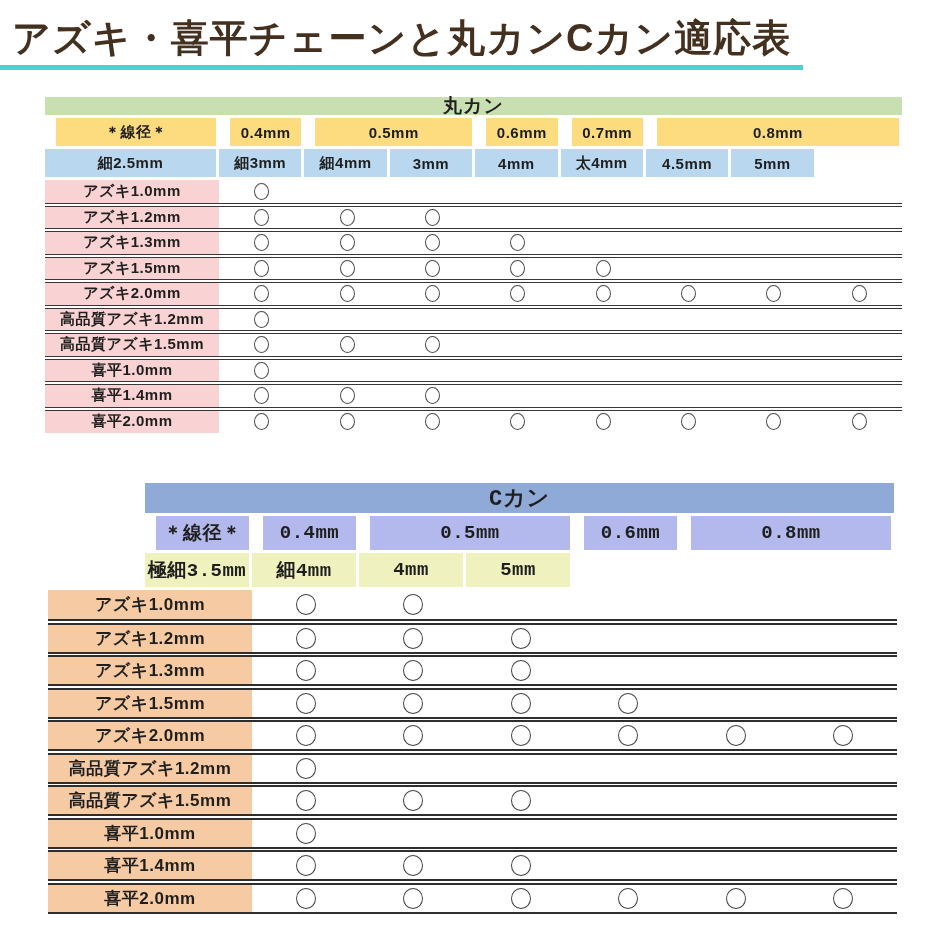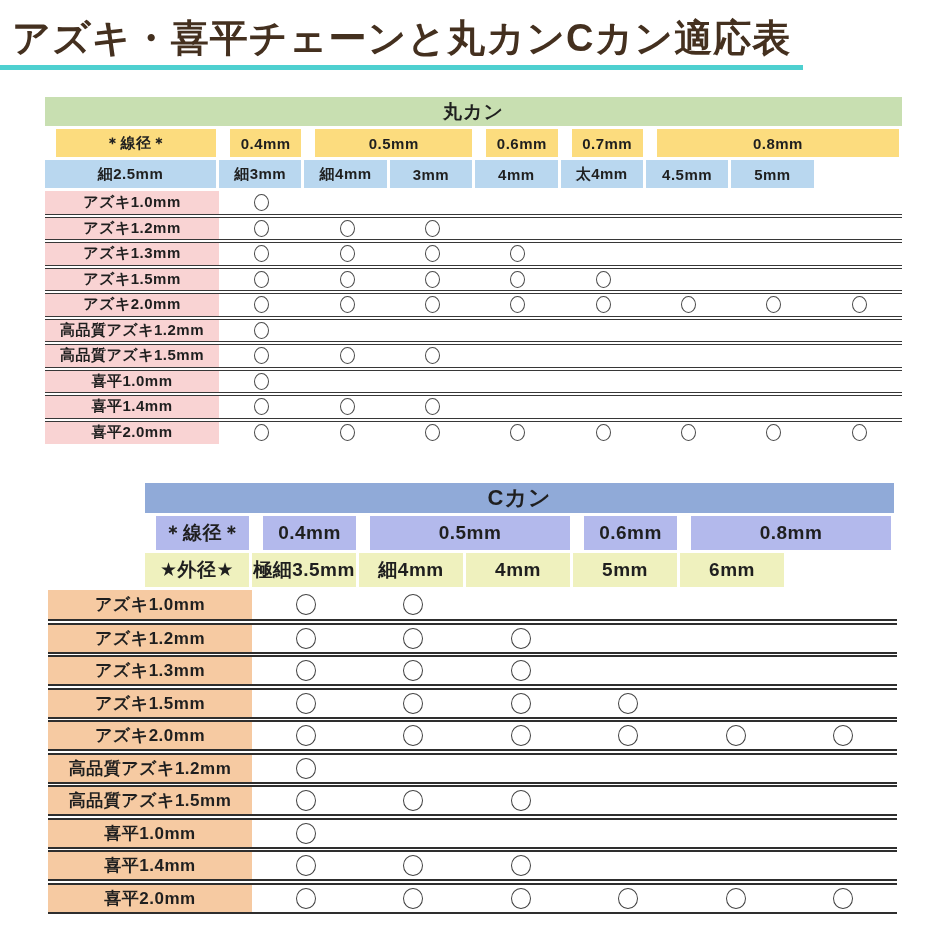--- a/index.html
+++ b/index.html
@@ -51,30 +51,30 @@
   .brow .rlabel { background: var(--label-bg); letter-spacing: 0.5px; text-align: center; }
   .mcell { background: transparent; }
   .mark {
     display: inline-block;
     border-radius: 50%;
     background: transparent;
   }
 
   
   .t1 { position: absolute; left: 45px; top: 97px; width: 857px; }
-  .t1 .bar  { height: 29px; margin-bottom: 3px; font-size: 19px; }
+  .t1 .bar  { height: 18px; margin-bottom: 3px; font-size: 19px; }
   .t1 .hrow { height: 28px; margin-bottom: 3px; font-size: 15px; }
   .t1 .brow { height: 23.5px; font-size: 15px; }
   .t1 .brow { border-bottom: 1.8px solid #373737; margin-bottom: 2px; }
   .t1 .brow + .brow { border-top: 1.6px solid #373737; }
   .t1 .brow:last-child { border-bottom: none; }
   .t1 .mark { width: 15px; height: 17px; border: 1.6px solid #4a4a4a; }
 
   
-  .t2h { position: absolute; left: 145px; top: 483px; width: 749px; }
+  .t2h { position: absolute; left: 145px; top: 483px; width: 749px; font-family: Liberation Mono, monospace; }
   .t2h .bar  { height: 30px; margin-bottom: 3px; font-size: 22px; }
   .t2h .hrow { height: 34px; margin-bottom: 3px; font-size: 19px; }
 
   
   .t2b { position: absolute; left: 48px; top: 590px; width: 849px; }
   .t2b .brow { height: 31px; font-size: 17px; }
   .t2b .brow { border-bottom: 2px solid #2e2e2e; margin-bottom: 1.5px; }
   .t2b .brow + .brow { border-top: 2px solid #2e2e2e; }
   .t2b .mark { width: 20px; height: 21px; border: 1.8px solid #424242; }
 </style>
@@ -300,26 +300,24 @@
     <span>Cカン</span>
   </div>
   <div class="grid g-t2h hrow wire">
       <div class="cell hlabel">＊線径＊</div>
       <div class="cell hval">0.4mm</div>
       <div class="cell hval" style="grid-column: span 2;">0.5mm</div>
       <div class="cell hval">0.6mm</div>
       <div class="cell hval" style="grid-column: span 2;">0.8mm</div>
     </div>
   <div class="grid g-t2h hrow outer">
-      <div class="cell hlabel">★外径★</div>
       <div class="cell hval">極細3.5mm</div>
       <div class="cell hval">細4mm</div>
       <div class="cell hval">4mm</div>
       <div class="cell hval">5mm</div>
-      <div class="cell hval">6mm</div>
     </div>
 </section>
 
 <section class="t2b" style="--title-bg: #90aad8; --wire-bg: #b3b9ec; --outer-bg: #eff1be; --label-bg: #f6caa2;">
   <div class="tbody">
       <div class="brow grid g-t2b">
         <div class="cell rlabel">アズキ1.0mm</div>
         <div class="cell mcell">
           <span class="mark" title="○"></span>
         </div>

